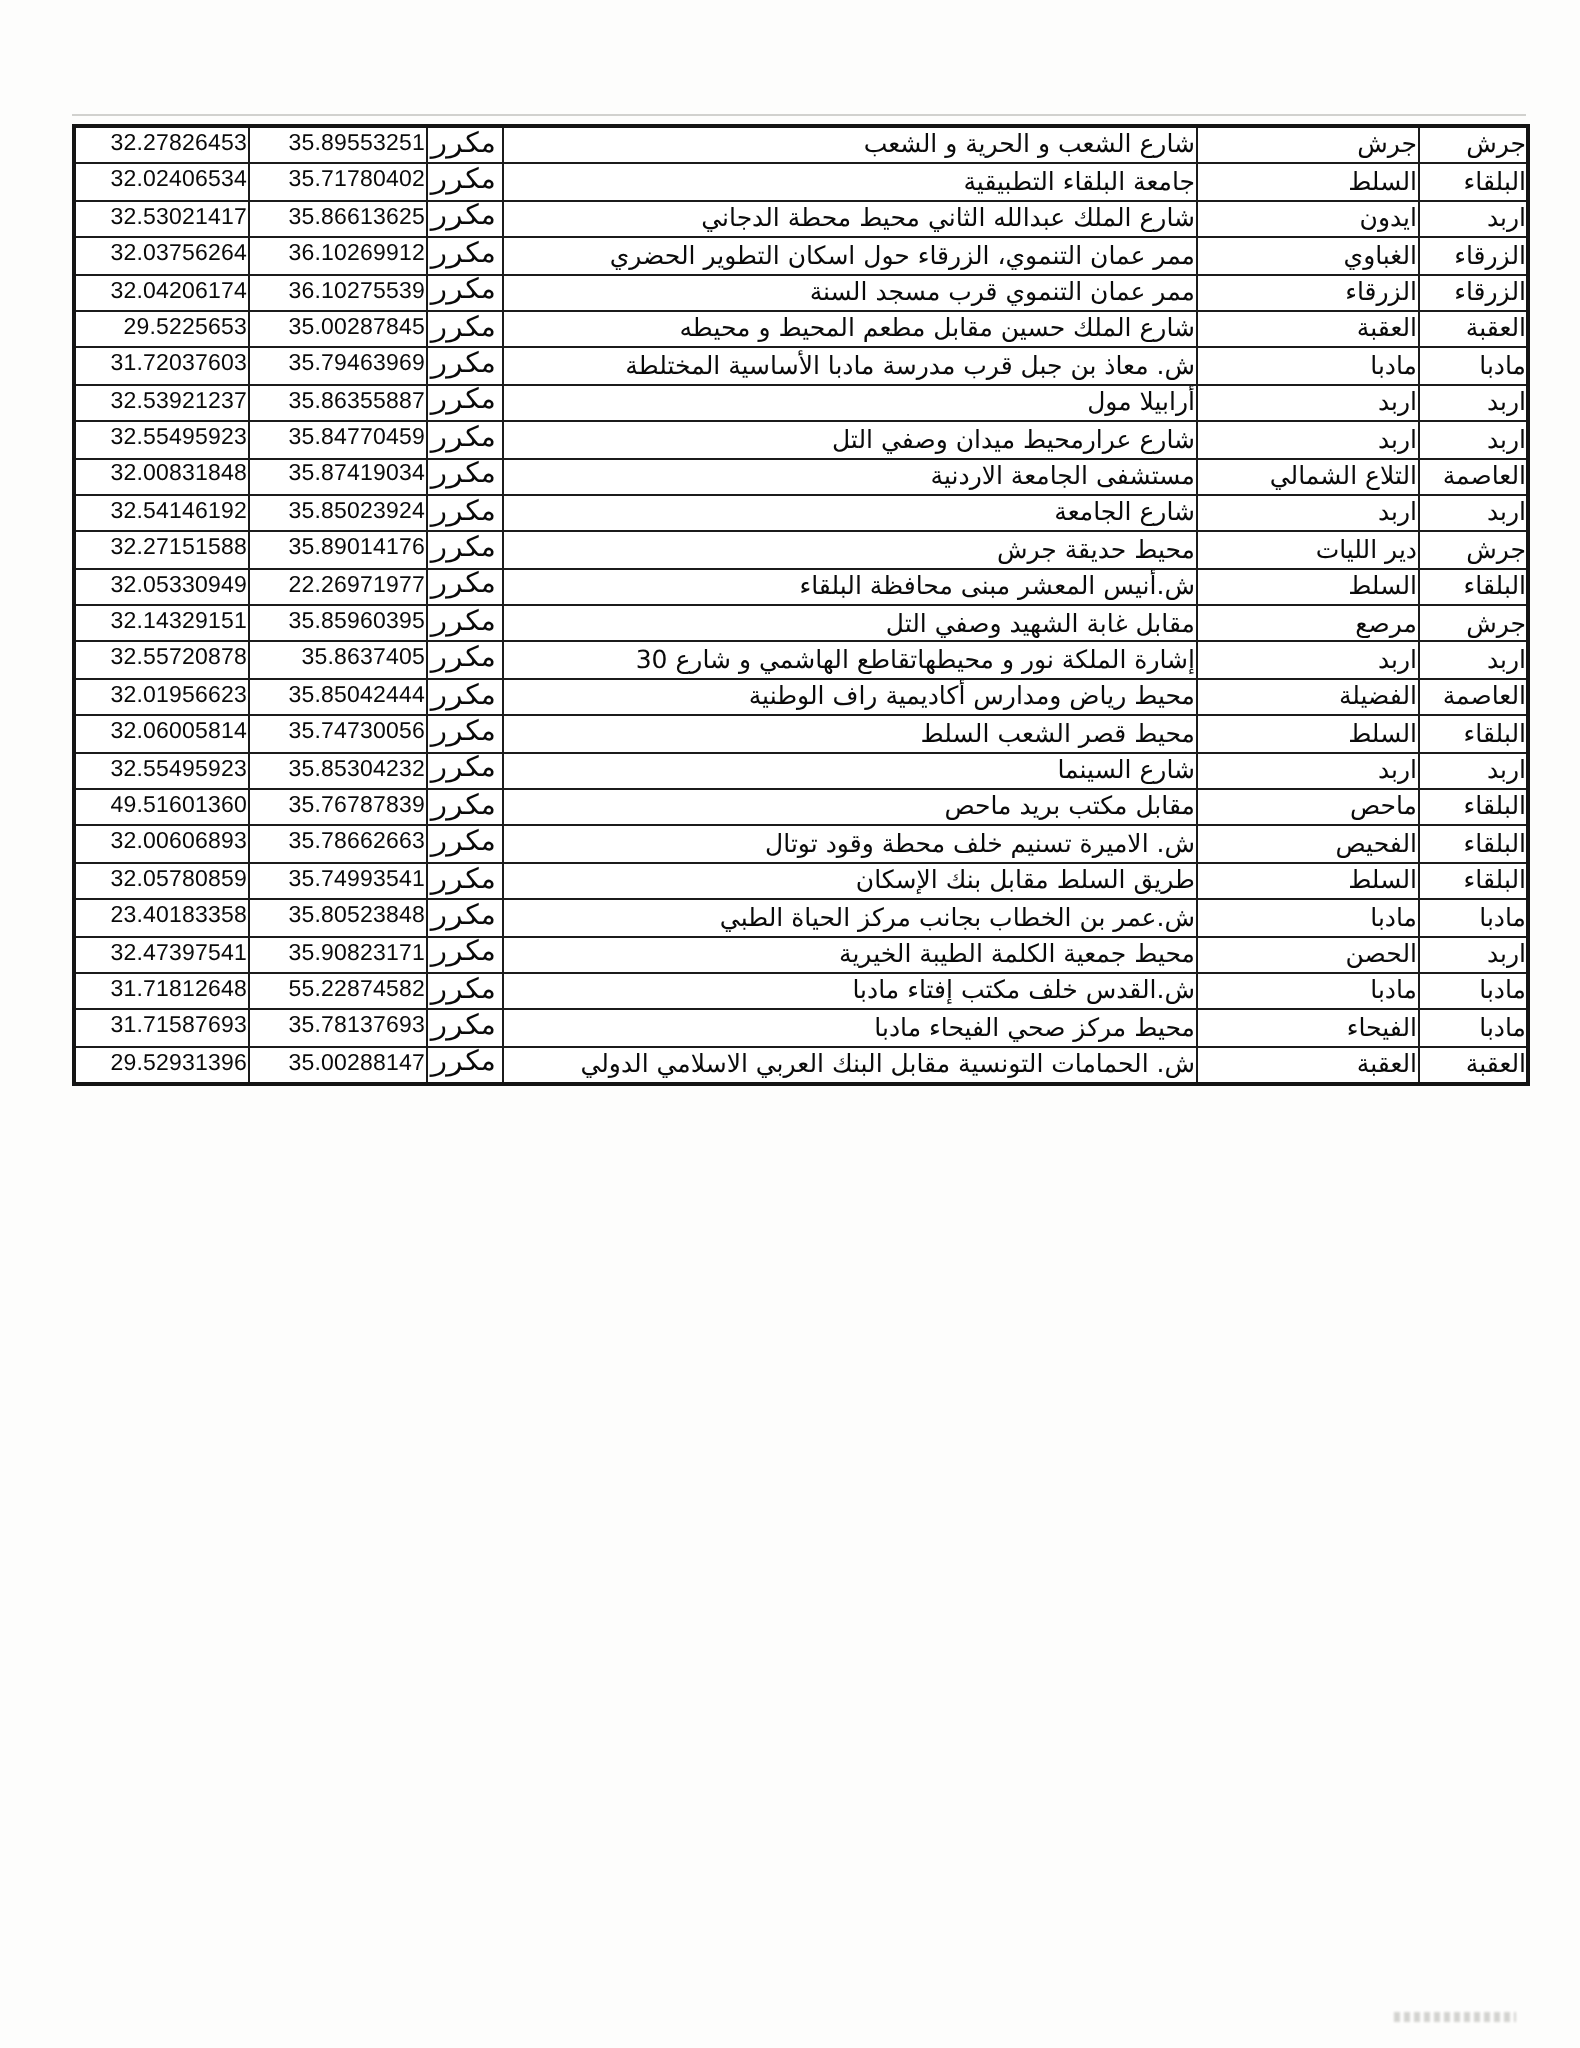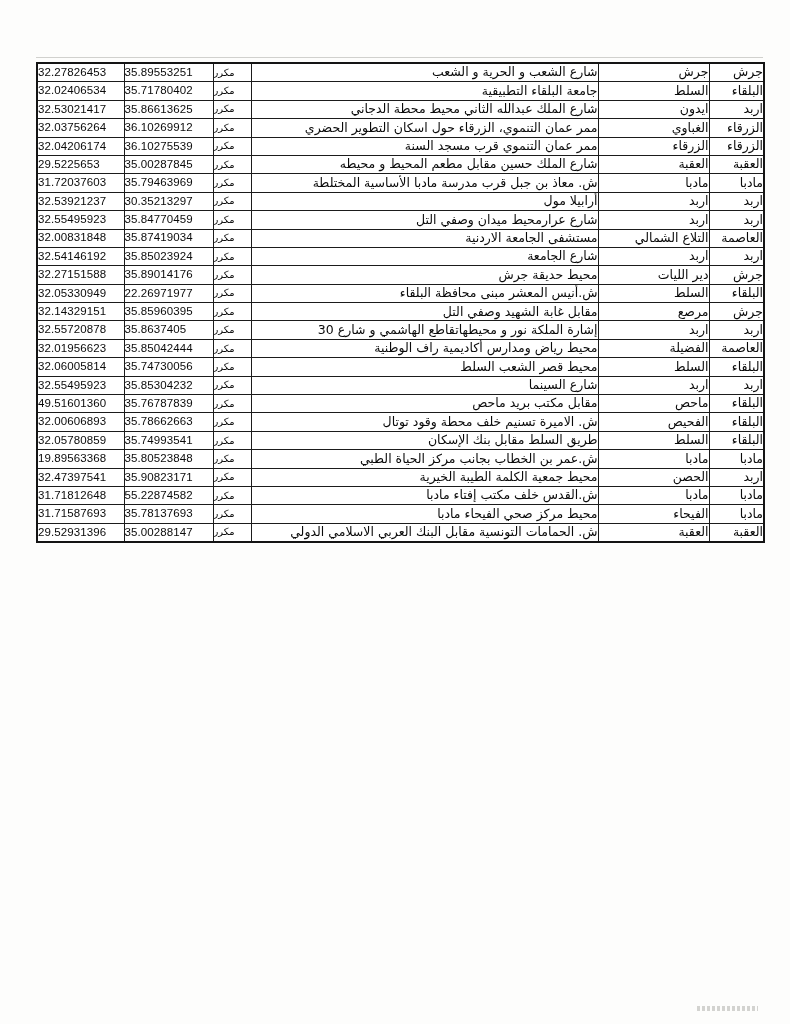--- a/index.html
+++ b/index.html
@@ -54,26 +54,28 @@
   td.district {
     font-size: 12.5px;
     text-align: right;
     padding-right: 6px;
   }
   td.desc {
     font-size: 12.5px;
     padding-right: 4px;
   }
   td.status {
-    font-size: 10px;
-    text-align: left;
+    font-size: 14px;
+    text-align: center;
+    font-family: Liberation Mono, monospace;
   }
   td.num {
     direction: ltr;
     font-size: 11.5px;
+    text-align: right;
     padding-right: 5px;
     font-family: "Liberation Sans", "DejaVu Sans", sans-serif;
     letter-spacing: 0.1px;
   }
   
   .footer-smudge {
     position: absolute;
     left: 697px;
     top: 1006px;
     width: 61px;
@@ -154,21 +156,21 @@
           <td class="desc">ش. معاذ بن جبل قرب مدرسة مادبا الأساسية المختلطة</td>
           <td class="status">مكرر</td>
           <td class="num">35.79463969</td>
           <td class="num">31.72037603</td>
         </tr>
         <tr>
           <td class="gov">اربد</td>
           <td class="district">اربد</td>
           <td class="desc">أرابيلا مول</td>
           <td class="status">مكرر</td>
-          <td class="num">30.35213297</td>
+          <td class="num">35.86355887</td>
           <td class="num">32.53921237</td>
         </tr>
         <tr>
           <td class="gov">اربد</td>
           <td class="district">اربد</td>
           <td class="desc">شارع عرارمحيط ميدان وصفي التل</td>
           <td class="status">مكرر</td>
           <td class="num">35.84770459</td>
           <td class="num">32.55495923</td>
         </tr>
@@ -267,21 +269,21 @@
           <td class="status">مكرر</td>
           <td class="num">35.74993541</td>
           <td class="num">32.05780859</td>
         </tr>
         <tr>
           <td class="gov">مادبا</td>
           <td class="district">مادبا</td>
           <td class="desc">ش.عمر بن الخطاب بجانب مركز الحياة الطبي</td>
           <td class="status">مكرر</td>
           <td class="num">35.80523848</td>
-          <td class="num">19.89563368</td>
+          <td class="num">23.40183358</td>
         </tr>
         <tr>
           <td class="gov">اربد</td>
           <td class="district">الحصن</td>
           <td class="desc">محيط جمعية الكلمة الطيبة الخيرية</td>
           <td class="status">مكرر</td>
           <td class="num">35.90823171</td>
           <td class="num">32.47397541</td>
         </tr>
         <tr>

